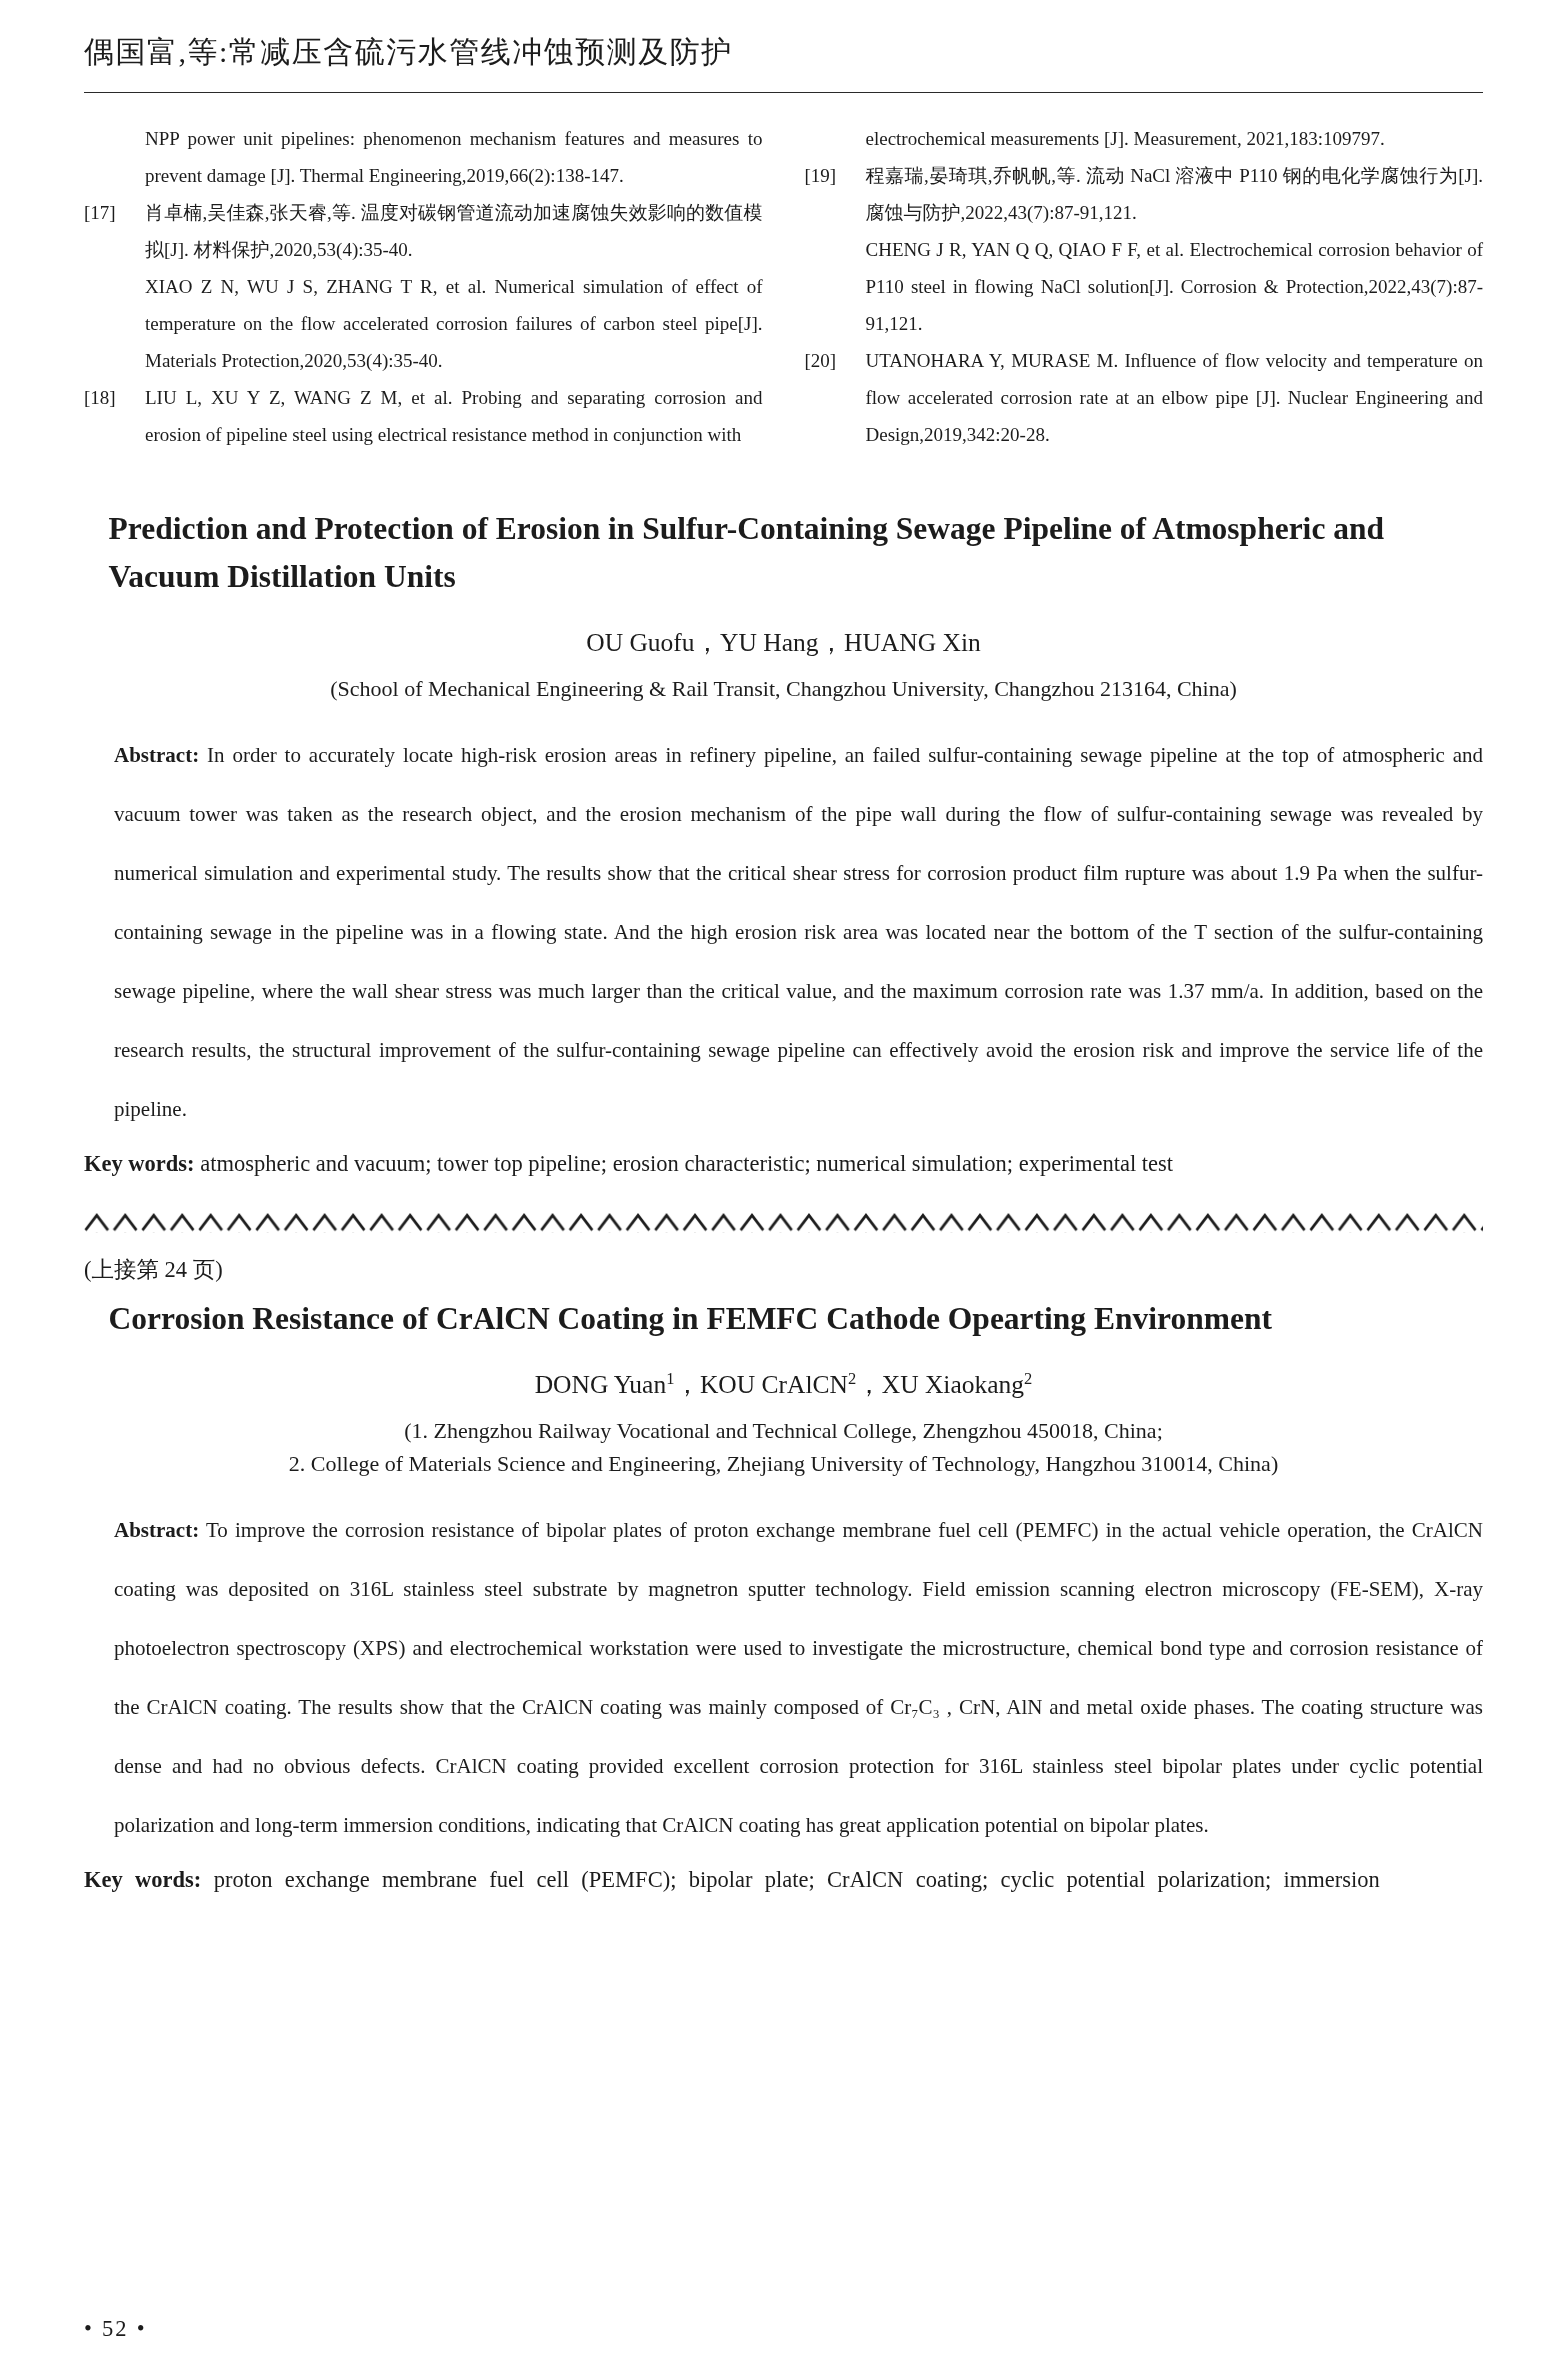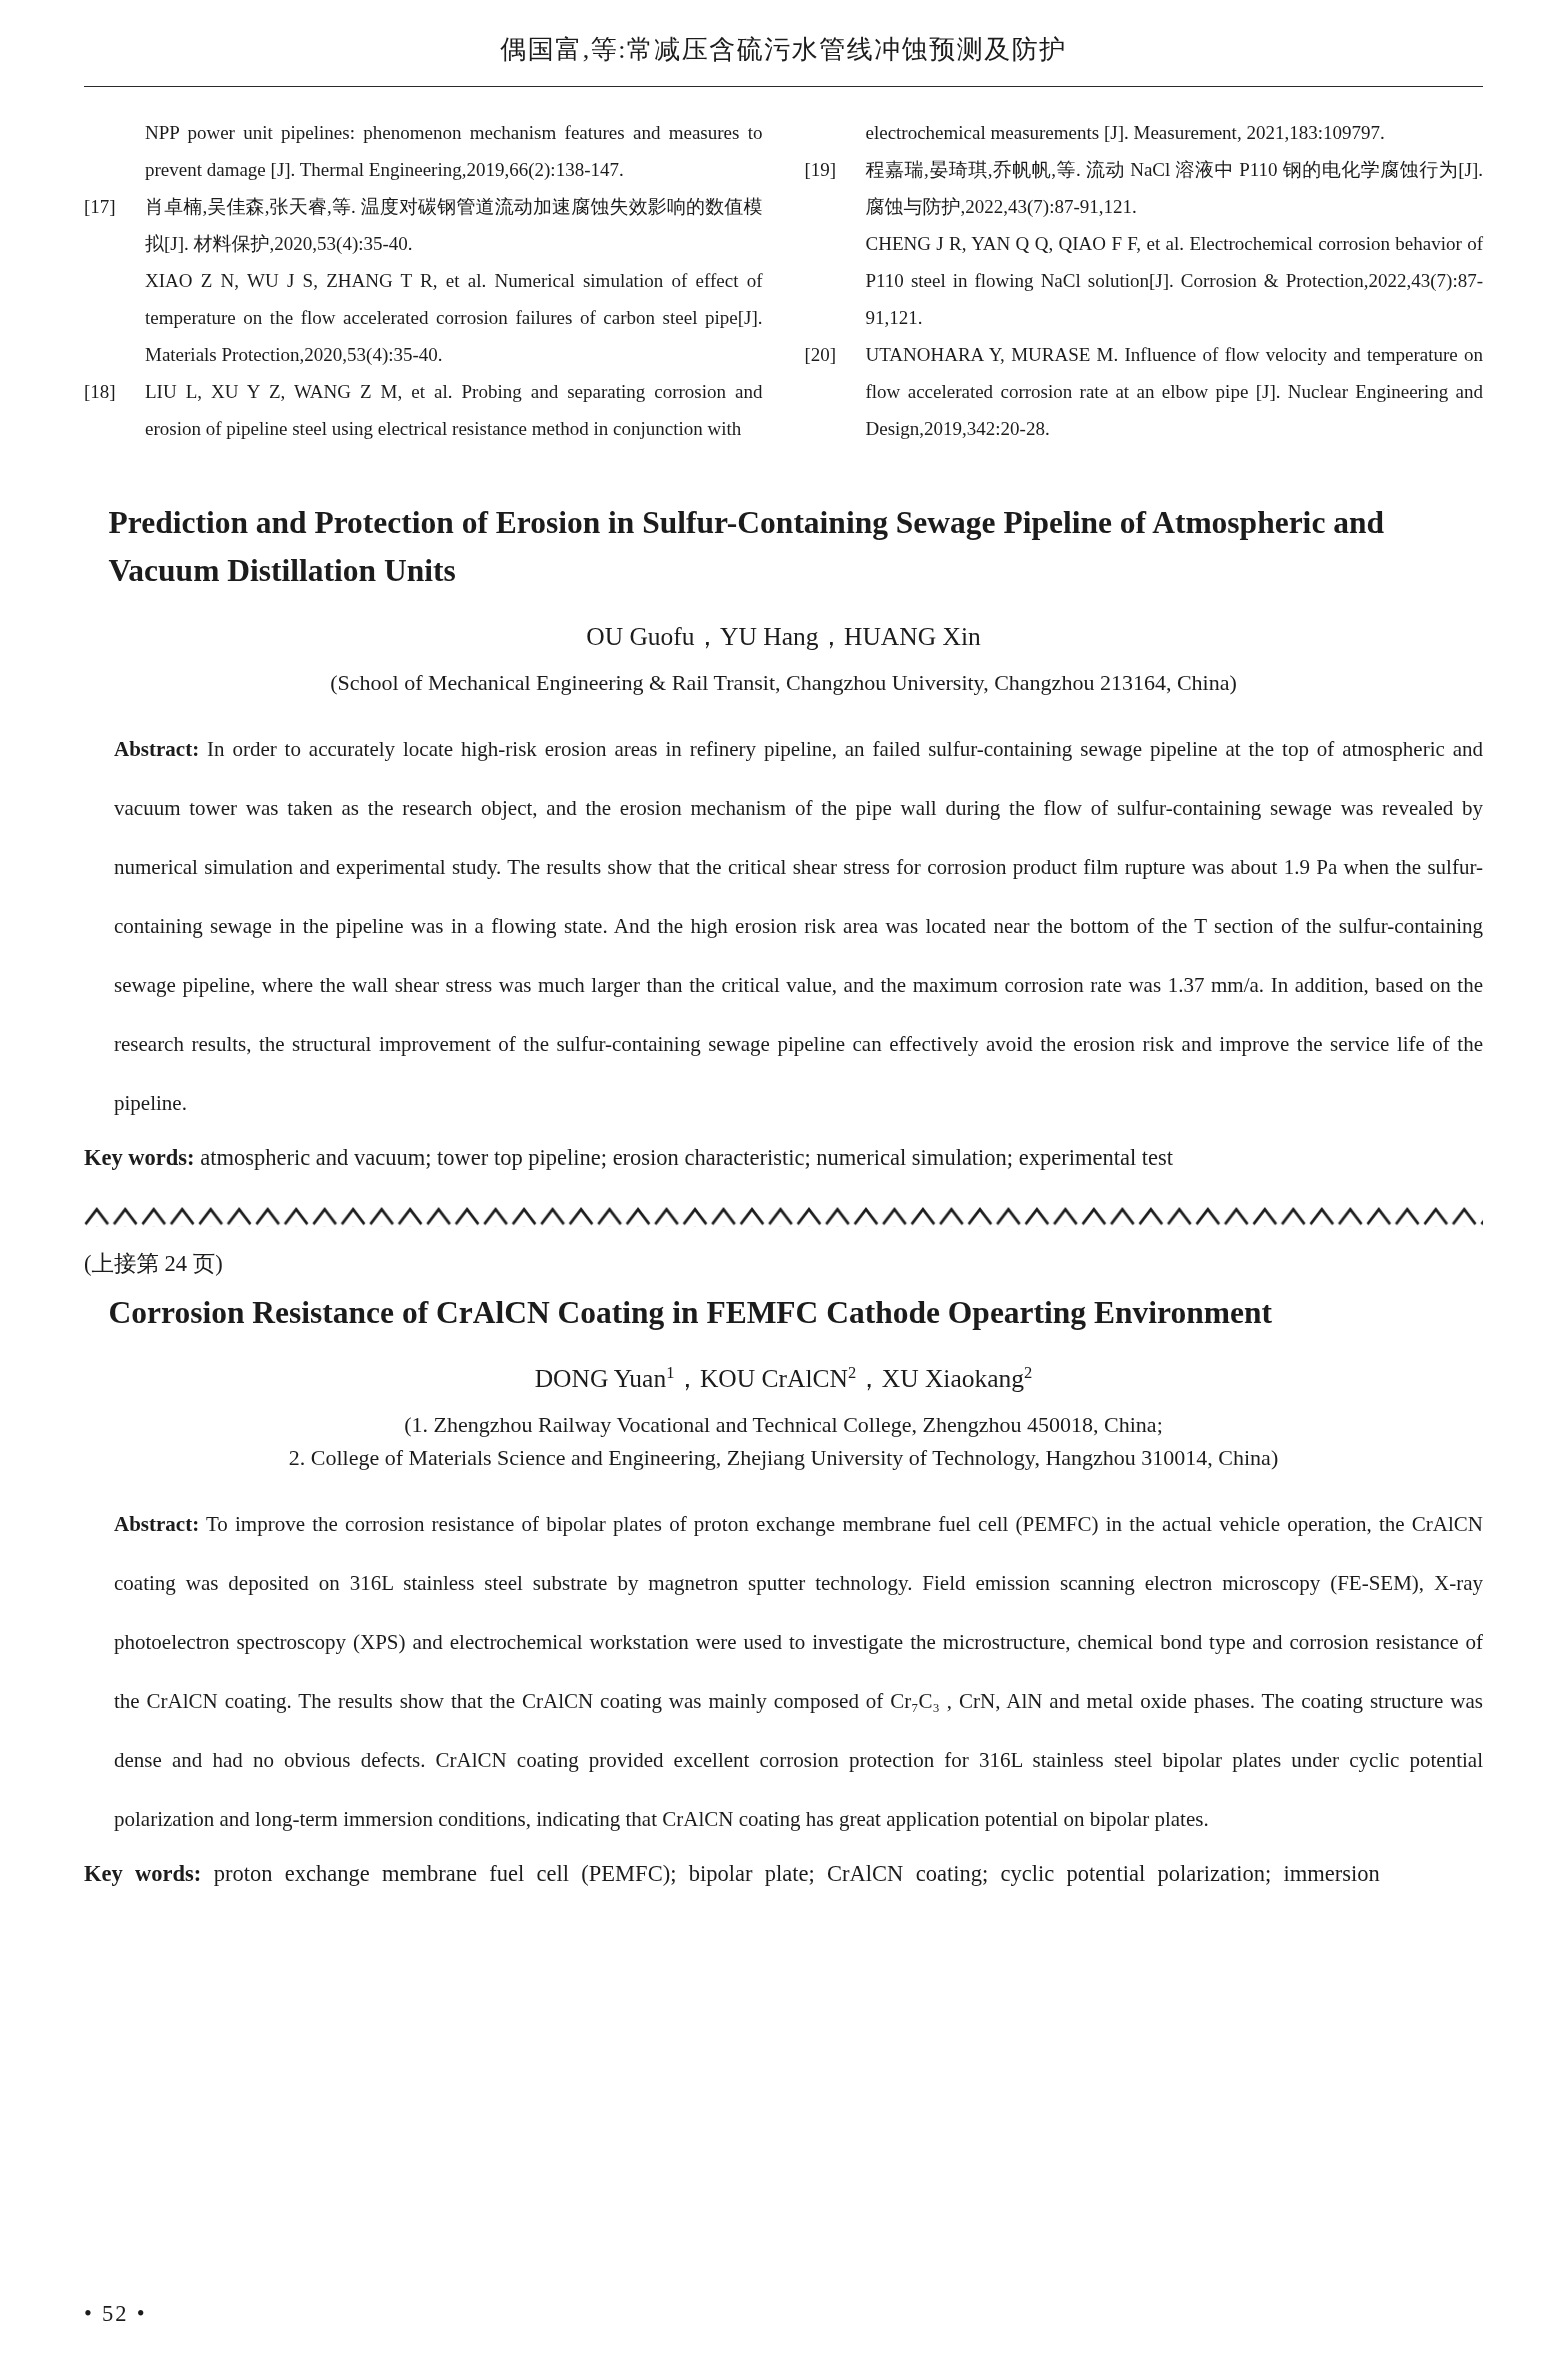--- a/index.html
+++ b/index.html
@@ -10,22 +10,22 @@
     position: relative;
     overflow: hidden;
     font-family: "Liberation Serif", "DejaVu Serif", serif;
     color: #1c1c1c;
     -webkit-font-smoothing: antialiased;
   }
   .page-inner { padding: 31.5px 84px 0 84px; }
 
   
   .running-head {
-    text-align: center;
-    font-size: 26px;
+    text-align: left;
+    font-size: 30px;
     letter-spacing: 1.5px;
     padding-bottom: 19px;
     border-bottom: 1.5px solid #2a2a2a;
   }
 
   
   .refs {
     display: flex;
     gap: 42px;
     margin-top: 27px;
@@ -77,21 +77,21 @@
   .b { font-weight: bold; }
 
   
   .sep { margin: 28.5px 0 21px 0; height: 19.5px; }
 
   .cont-note { font-size: 22.5px; margin-top: 9px; }
 
   .footer-pagenum {
     position: absolute;
     left: 84px;
-    bottom: 50px;
+    bottom: 35px;
     font-size: 22.5px;
     letter-spacing: 2.2px;
   }
 </style>
 </head>
 <body>
 
 <div class="page-inner">
 
   <div class="running-head">偶国富,等:常减压含硫污水管线冲蚀预测及防护</div>

